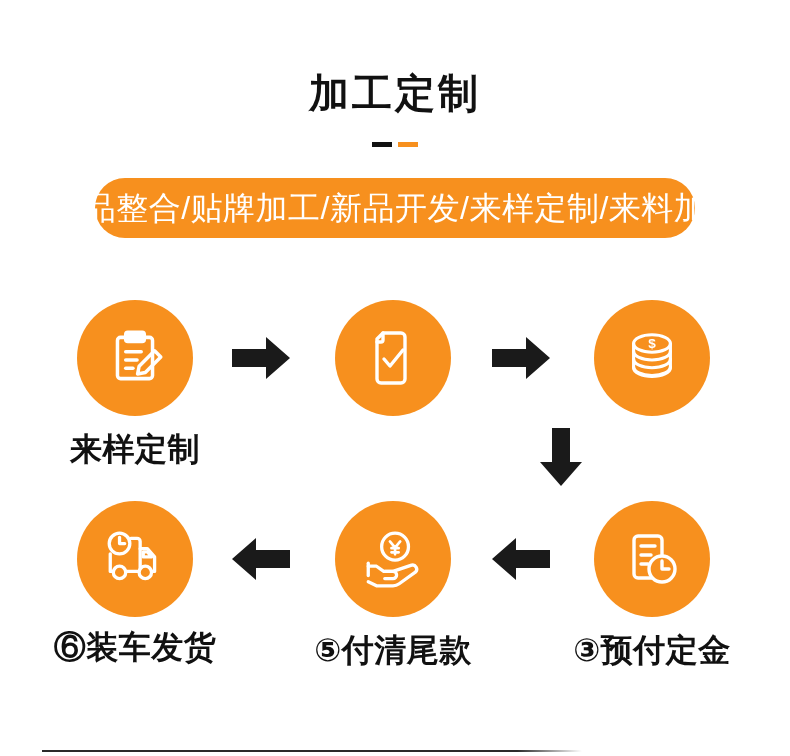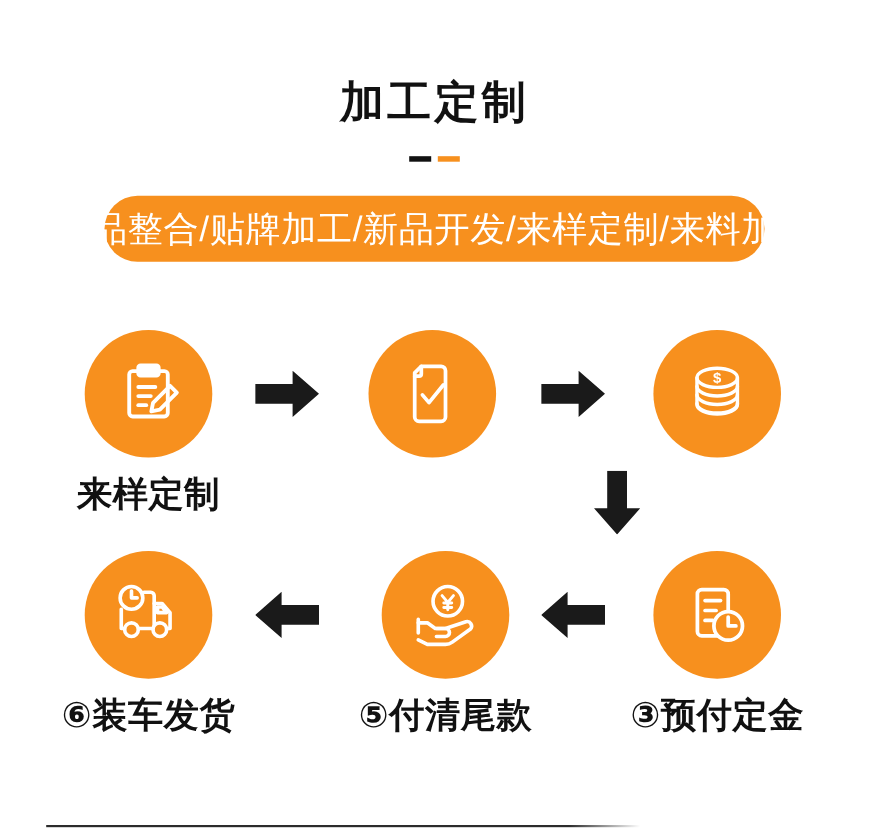--- a/index.html
+++ b/index.html
@@ -215,42 +215,42 @@
     </div>
     <div class="step-label">③预付定金</div>
   </div>
 
   <div class="arrow" style="left:492px; top:538px;">
     <svg width="58" height="42" viewBox="0 0 58 42">
       <polygon points="58,12 24,12 24,0 0,21 24,42 24,30 58,30" fill="#1A1A1A"></polygon>
     </svg>
   </div>
 
-  <div class="step" style="left:315px; top:501px;">
+  <div class="step" style="left:303px; top:501px;">
     <div class="step-circle">
       <span>
         <svg width="66" height="66" viewBox="0 0 64 64" fill="none" stroke="#ffffff" stroke-width="3.2" stroke-linecap="round" stroke-linejoin="round">
           <circle cx="34" cy="20" r="13"></circle>
           <path d="M29 15l5 6 5-6M30.5 21.5h7M30.5 25.5h7M34 21.5v6" stroke-width="2.6"></path>
           <path d="M8 36v12"></path>
           <path d="M8 39h8l7 5h9a3.5 3.5 0 0 1 0 7h-8"></path>
           <path d="M24 44h8l18-6a4 4 0 0 1 4 6.5L38 56a10 10 0 0 1-6 2H16l-8-4"></path>
         </svg>
       </span>
     </div>
     <div class="step-label">⑤付清尾款</div>
   </div>
 
   <div class="arrow" style="left:232px; top:538px;">
     <svg width="58" height="42" viewBox="0 0 58 42">
       <polygon points="58,12 24,12 24,0 0,21 24,42 24,30 58,30" fill="#1A1A1A"></polygon>
     </svg>
   </div>
 
-  <div class="step" style="left:45px; top:501px;">
+  <div class="step" style="left:45px; top:501px;font-family:Liberation Mono, monospace;">
     <div class="step-circle">
       <span>
         <svg width="66" height="66" viewBox="0 0 64 64" fill="none" stroke="#ffffff" stroke-width="3.2" stroke-linecap="round" stroke-linejoin="round">
           <circle cx="17" cy="17" r="10"></circle>
           <polyline points="17,11 17,17 22,17"></polyline>
           <path d="M8 27v17h3"></path>
           <path d="M28 12h6a3 3 0 0 1 3 3v29H23"></path>
           <path d="M37 22h7l7 8v14h-4"></path>
           <path d="M40 25h4l4 5h-8z"></path>
           <circle cx="17" cy="45" r="6" fill="#F7901E"></circle>

